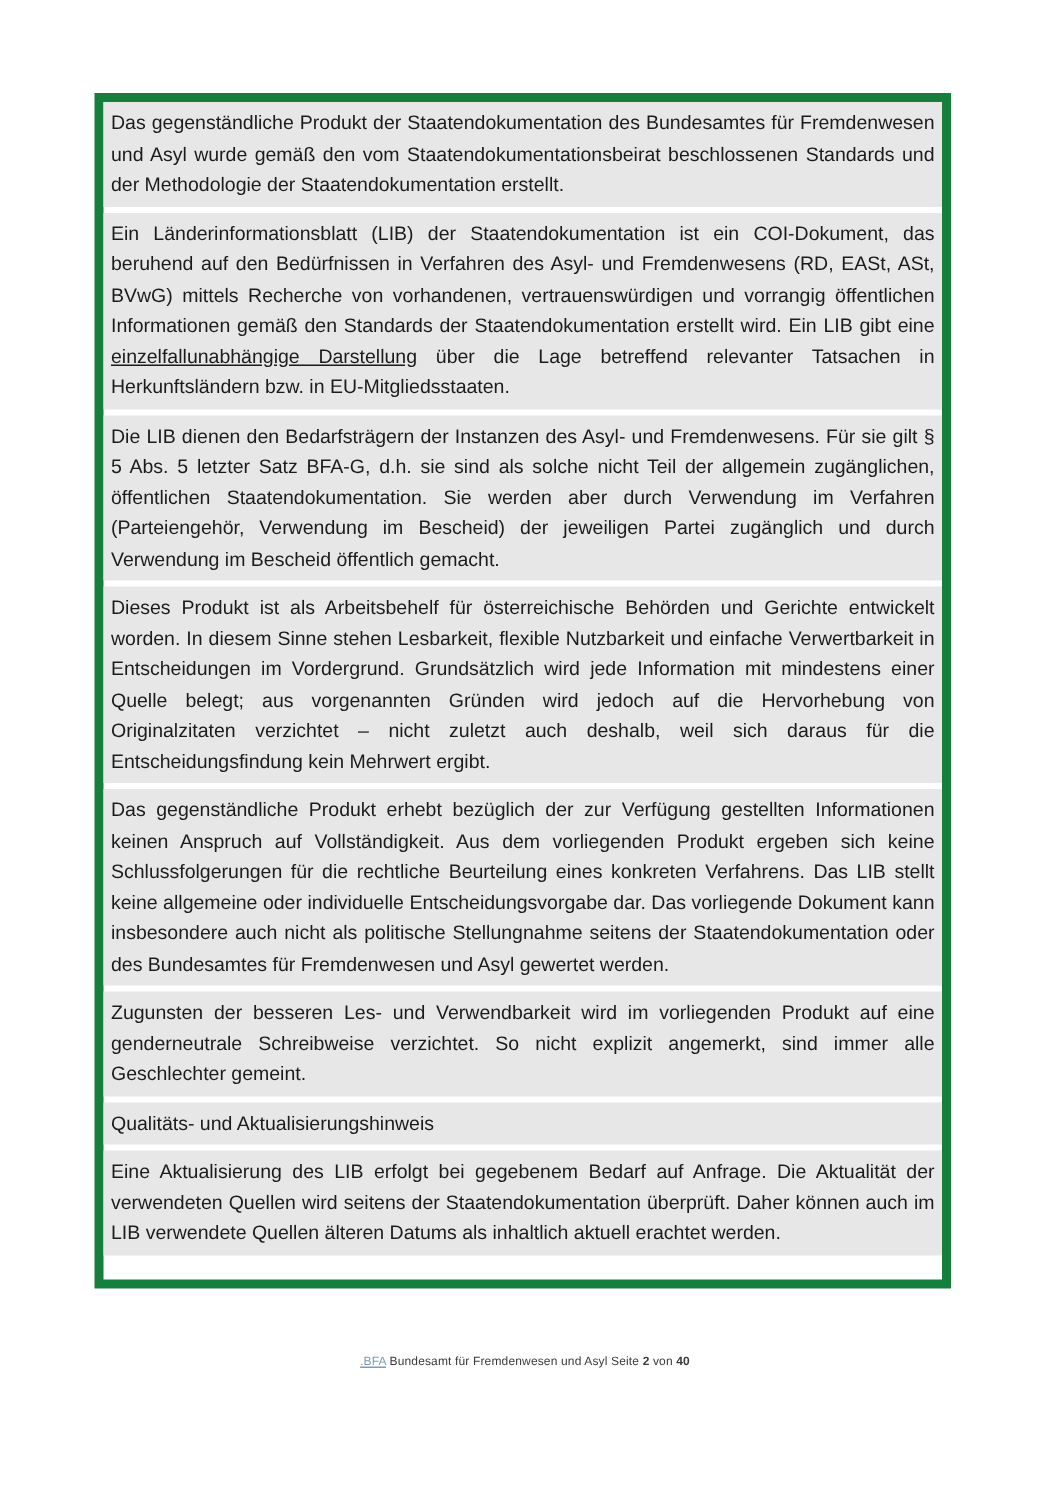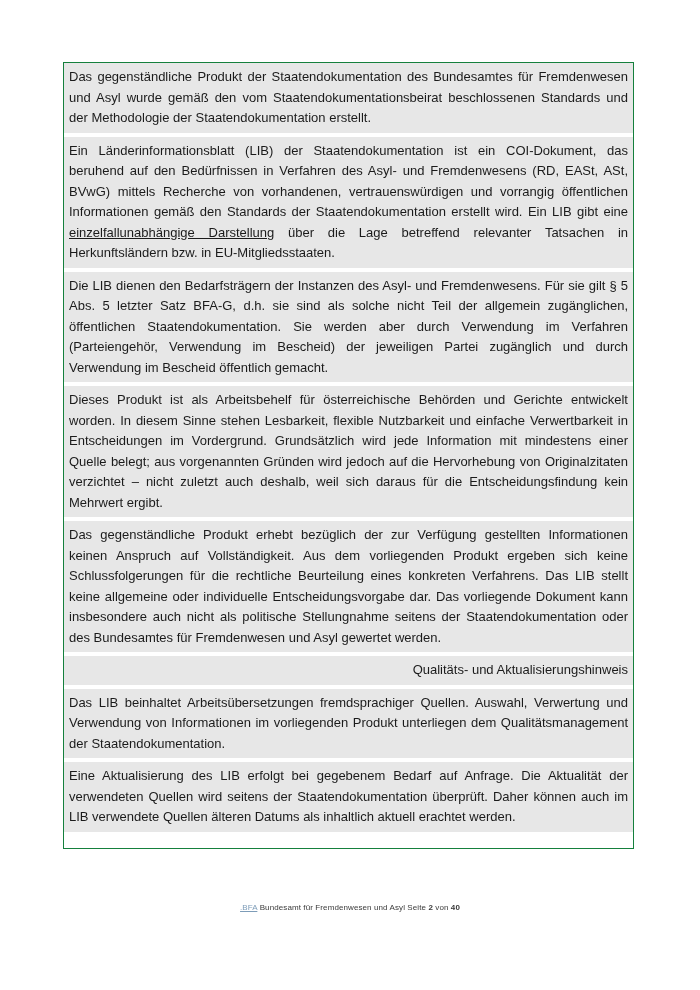--- a/index.html
+++ b/index.html
@@ -13,38 +13,38 @@
     position: relative;
     font-family: "Liberation Sans", sans-serif;
     overflow: hidden;
   }
   .doc-body {
     position: absolute;
     left: 63px;
     top: 62px;
     width: 571px;
     box-sizing: border-box;
-    border: 1px solid #15803d;
+    border: 6px solid #15803d;
     background: #ffffff;
   }
   .para {
     margin: 0 0 4px 0;
     padding: 4px 5px;
     background: #e7e7e7;
     font-size: 13px;
     line-height: 20.5px;
     color: #1b1b1b;
     text-align: justify;
   }
   .para:last-child {
     margin-bottom: 16px;
   }
   .para.heading {
     font-weight: bold;
-    text-align: right;
+    text-align: left;
   }
   .run-bold { font-weight: normal; }
   .run-underline { text-decoration: underline; }
   .page-footer {
     position: absolute;
     left: 0;
     top: 903px;
     width: 700px;
     text-align: center;
     font-size: 8px;
@@ -57,18 +57,18 @@
 </style>
 </head>
 <body>
 
 <div class="doc-body">
     <p class="para"><span class="">Das gegenständliche Produkt der Staatendokumentation des Bundesamtes für Fremdenwesen und Asyl wurde gemäß den vom Staatendokumentationsbeirat beschlossenen Standards und der Methodologie der Staatendokumentation erstellt.</span></p>
     <p class="para"><span class="">Ein Länderinformationsblatt (LIB) der Staatendokumentation ist ein COI-Dokument, das beruhend auf den Bedürfnissen in Verfahren des Asyl- und Fremdenwesens (RD, EASt, ASt, BVwG) mittels Recherche von vorhandenen, vertrauenswürdigen und vorrangig öffentlichen Informationen gemäß den Standards der Staatendokumentation erstellt wird. Ein LIB gibt eine </span><span class="run-bold run-underline">einzelfallunabhängige Darstellung</span><span class=""> über die Lage betreffend relevanter Tatsachen in Herkunftsländern bzw. in EU-Mitgliedsstaaten.</span></p>
     <p class="para"><span class="">Die LIB dienen den Bedarfsträgern der Instanzen des Asyl- und Fremdenwesens. Für sie gilt § 5 Abs. 5 letzter Satz BFA-G, d.h. sie sind als solche nicht Teil der allgemein zugänglichen, öffentlichen Staatendokumentation. Sie werden aber durch Verwendung im Verfahren (Parteiengehör, Verwendung im Bescheid) der jeweiligen Partei zugänglich und durch Verwendung im Bescheid öffentlich gemacht.</span></p>
     <p class="para"><span class="">Dieses Produkt ist als Arbeitsbehelf für österreichische Behörden und Gerichte entwickelt worden. In diesem Sinne stehen Lesbarkeit, flexible Nutzbarkeit und einfache Verwertbarkeit in Entscheidungen im Vordergrund. Grundsätzlich wird jede Information mit mindestens einer Quelle belegt; aus vorgenannten Gründen wird jedoch auf die Hervorhebung von Originalzitaten verzichtet – nicht zuletzt auch deshalb, weil sich daraus für die Entscheidungsfindung kein Mehrwert ergibt.</span></p>
     <p class="para"><span class="">Das gegenständliche Produkt erhebt bezüglich der zur Verfügung gestellten Informationen keinen Anspruch auf Vollständigkeit. Aus dem vorliegenden Produkt ergeben sich keine Schlussfolgerungen für die rechtliche Beurteilung eines konkreten Verfahrens. Das LIB stellt keine allgemeine oder individuelle Entscheidungsvorgabe dar. Das vorliegende Dokument kann insbesondere auch nicht als politische Stellungnahme seitens der Staatendokumentation oder des Bundesamtes für Fremdenwesen und Asyl gewertet werden.</span></p>
+    <p class="para"><span class="">Zugunsten der besseren Les- und Verwendbarkeit wird im vorliegenden Produkt auf eine genderneutrale Schreibweise verzichtet. So nicht explizit angemerkt, sind immer alle Geschlechter gemeint.</span></p>
     <p class="para heading"><span class="run-bold ">Qualitäts- und Aktualisierungshinweis</span></p>
-    <p class="para"><span class="">Das LIB beinhaltet Arbeitsübersetzungen fremdsprachiger Quellen. Auswahl, Verwertung und Verwendung von Informationen im vorliegenden Produkt unterliegen dem Qualitätsmanagement der Staatendokumentation.</span></p>
     <p class="para"><span class="">Eine Aktualisierung des LIB erfolgt bei gegebenem Bedarf auf Anfrage. Die Aktualität der verwendeten Quellen wird seitens der Staatendokumentation überprüft. Daher können auch im LIB verwendete Quellen älteren Datums als inhaltlich aktuell erachtet werden.</span></p>
   </div>
 
 <div class="page-footer"><span class="footer-logo">.BFA</span><span class=""> Bundesamt für Fremdenwesen und Asyl Seite </span><span class="footer-bold">2</span><span class=""> von </span><span class="footer-bold">40</span></div>
 
 </body></html>

